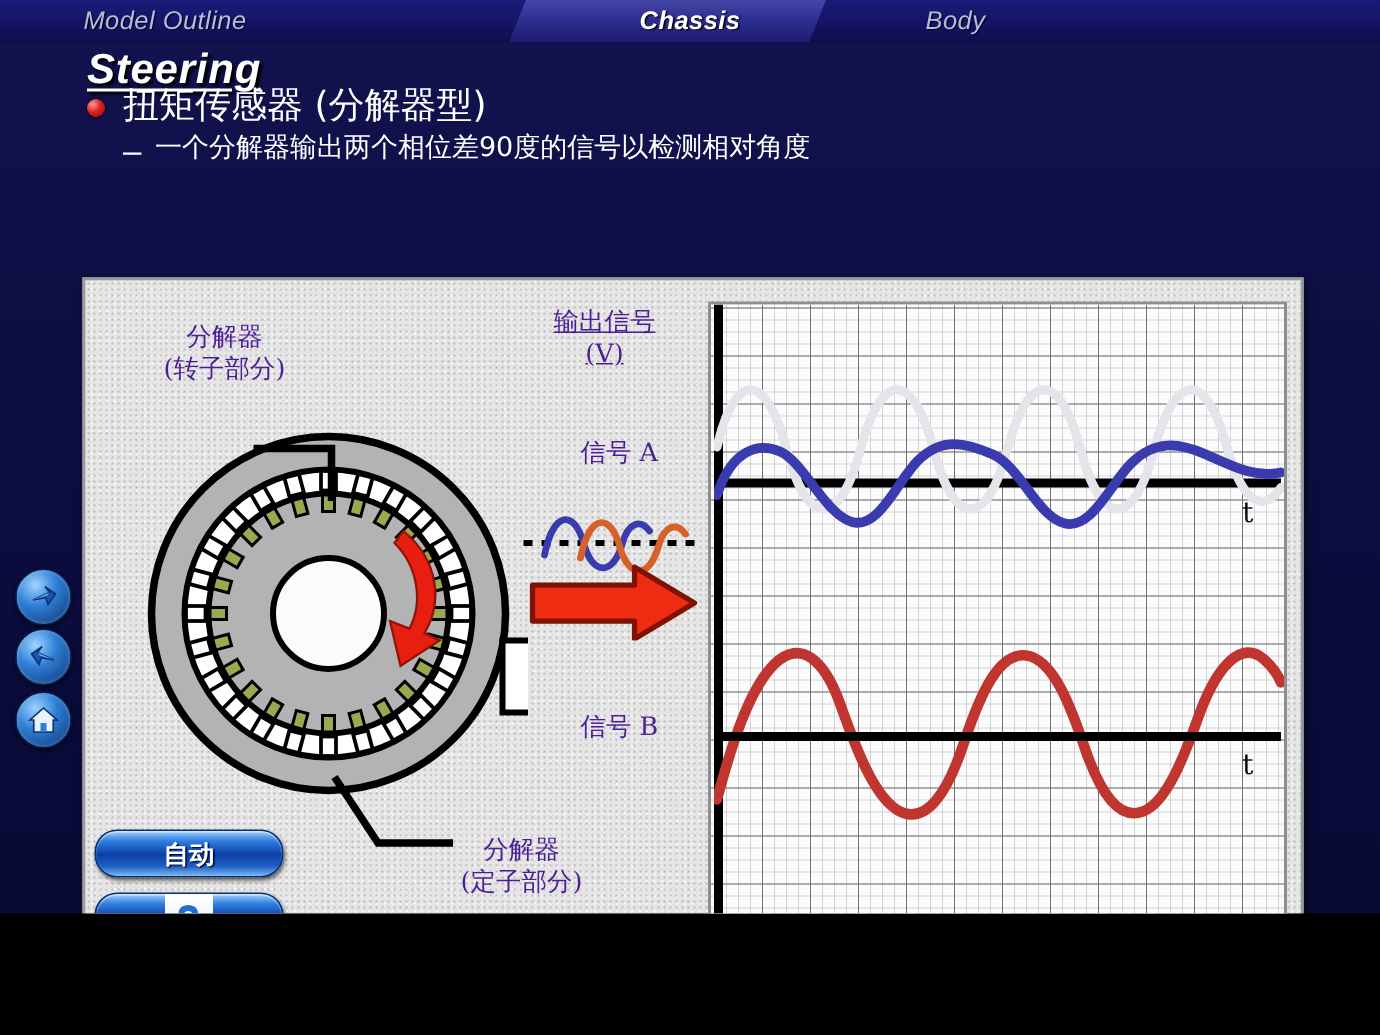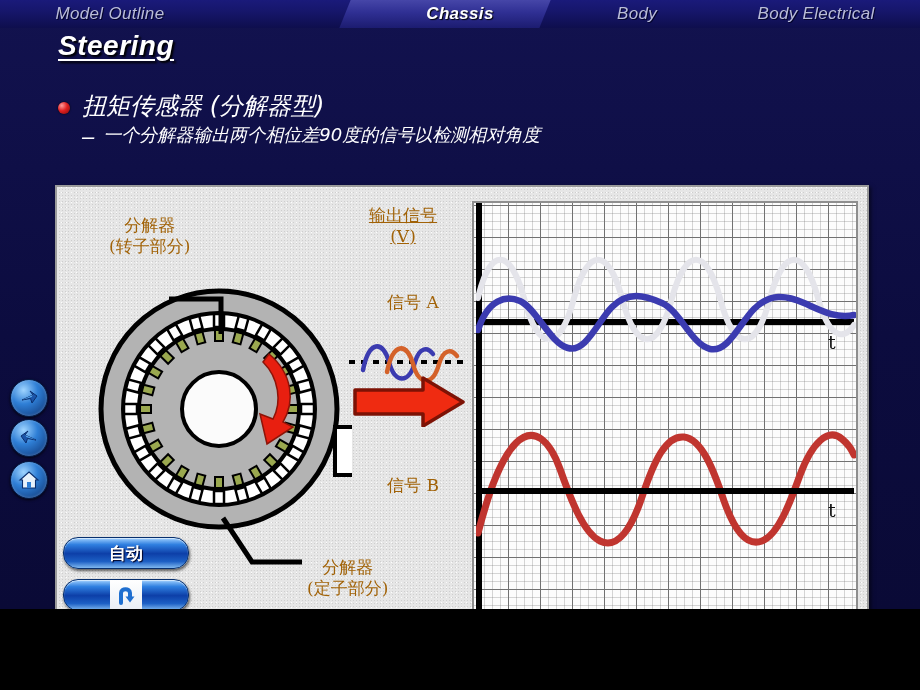--- a/index.html
+++ b/index.html
@@ -61,21 +61,21 @@
     font-style: italic;
     color: #ffffff;
     text-decoration: underline;
     text-underline-offset: 4px;
     text-shadow: 2px 2px 2px #000;
     letter-spacing: 0.5px;
     margin-left: 25px;
   }
 
   
-  #bullets { position: absolute; left: 58px; top: 92px; width: 830px; font-style: italic; }
+  #bullets { position: absolute; left: 58px; top: 56px; width: 830px; }
   .b1row { display: flex; align-items: flex-start; }
   .b1dot {
     width: 12px; height: 12px;
     border-radius: 50%;
     margin-top: 10px; margin-right: 12px;
     flex: 0 0 auto;
     background: radial-gradient(circle at 32% 30%, #ff9a9a 0%, #e02020 45%, #7d0a0a 100%);
     box-shadow: 0 0 2px #000;
   }
   .b1text {
@@ -128,21 +128,21 @@
     background-position: 0 0, 2px 3px, 1px 1px;
   }
 
   
   #rotor { position: absolute; left: 40px; top: 75px; }
 
   .dlabel {
     position: absolute;
     font-family: "DejaVu Serif", "Liberation Serif", serif;
     font-size: 17px;
-    color: #a16207;
+    color: #4c1d95;
     line-height: 1.22;
     text-align: center;
     white-space: nowrap;
   }
 
   
   #graph {
     position: absolute;
     left: 415px; top: 14px;
     width: 382px; height: 412px;
@@ -175,21 +175,21 @@
   }
 
   
   .pill {
     position: absolute;
     width: 124px; height: 30px;
     border-radius: 15px;
     background: linear-gradient(180deg, #9fd0ff 0%, #2f7fe0 22%, #0d3fa8 52%, #1c5fc4 78%, #7fb8ef 100%);
     border: 1px solid #08306e;
     box-shadow: 1px 2px 3px rgba(0,0,0,.6), inset 0 1px 1px rgba(255,255,255,.6);
-    display: flex; align-items: center; justify-content: center;
+    display: flex; align-items: center; justify-content: center; margin-top: 16px;
   }
   .pill .pl {
     font-family: "DejaVu Sans", "Liberation Sans", sans-serif;
     font-size: 17px; font-weight: bold; color: #ffffff;
     text-shadow: 1px 1px 1px #002; 
   }
   .pill .icnbox {
     width: 32px; height: 30px;
     background: linear-gradient(180deg,#ffffff 0%, #e9eef5 100%);
     display: flex; align-items: center; justify-content: center;
@@ -198,21 +198,20 @@
 </head>
 <body>
 
 <div id="slide">
 
   <div id="tabbar">
     <div class="tabhi" style="left:345px; width:200px;"></div>
     <div class="tab" style="left:10px; width:200px;">Model Outline</div>
     <div class="tab" style="left:562px; width:150px;">Body</div>
     <div class="tab active" style="left:375px; width:170px;">Chassis</div>
-    <div class="tab" style="left:716px; width:200px;">Body Electrical</div>
   </div>
 
   <div id="slide-title">Steering</div>
 
   <div id="bullets">
     <div class="b1row">
       <div class="b1dot"></div>
       <div class="b1text">扭矩传感器 (分解器型)</div>
     </div>
     <div class="b2row">

